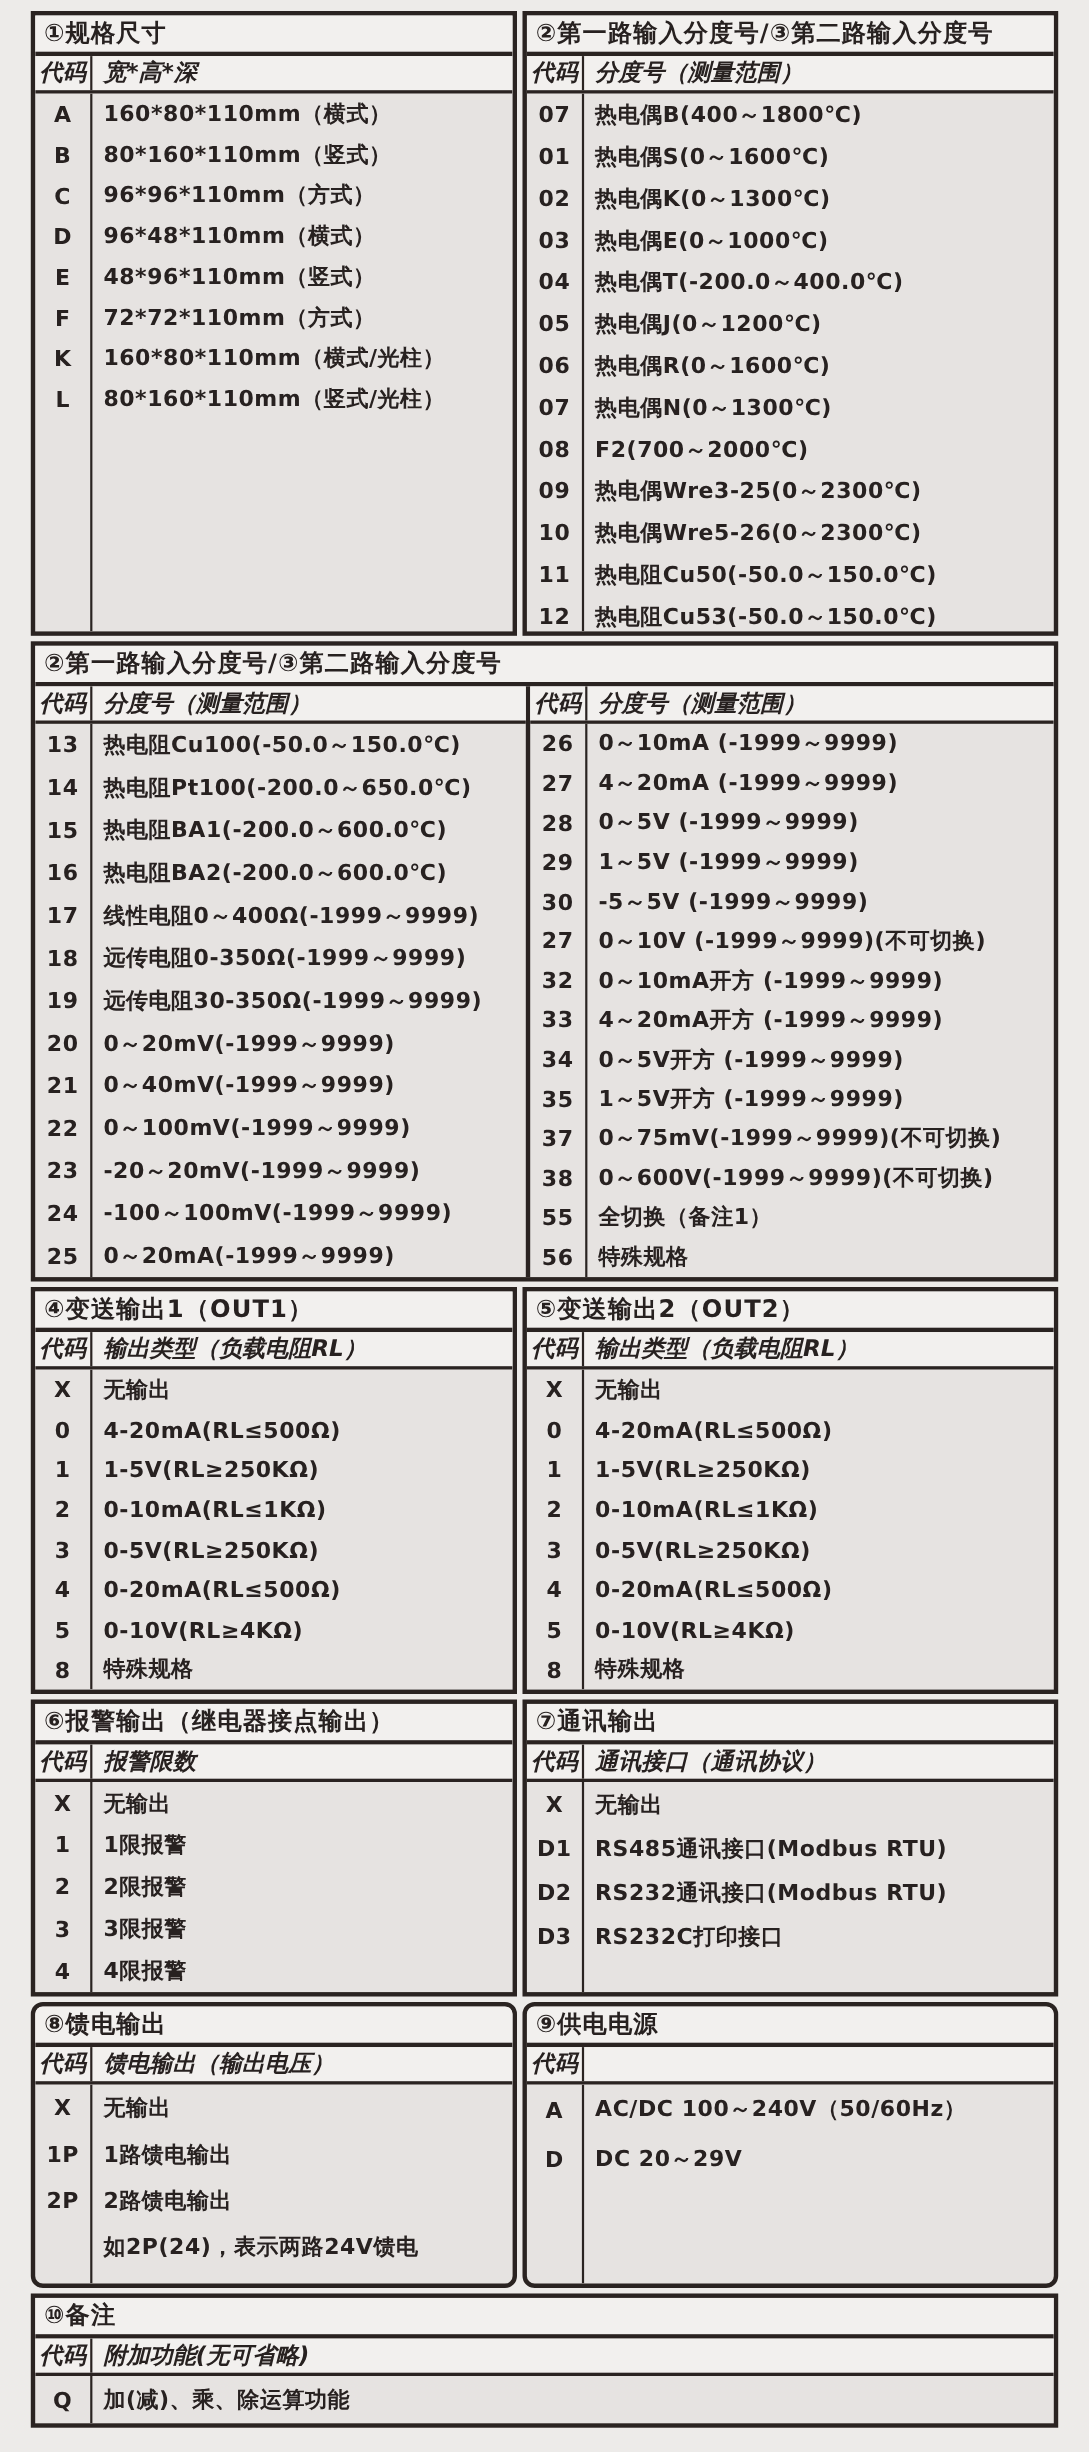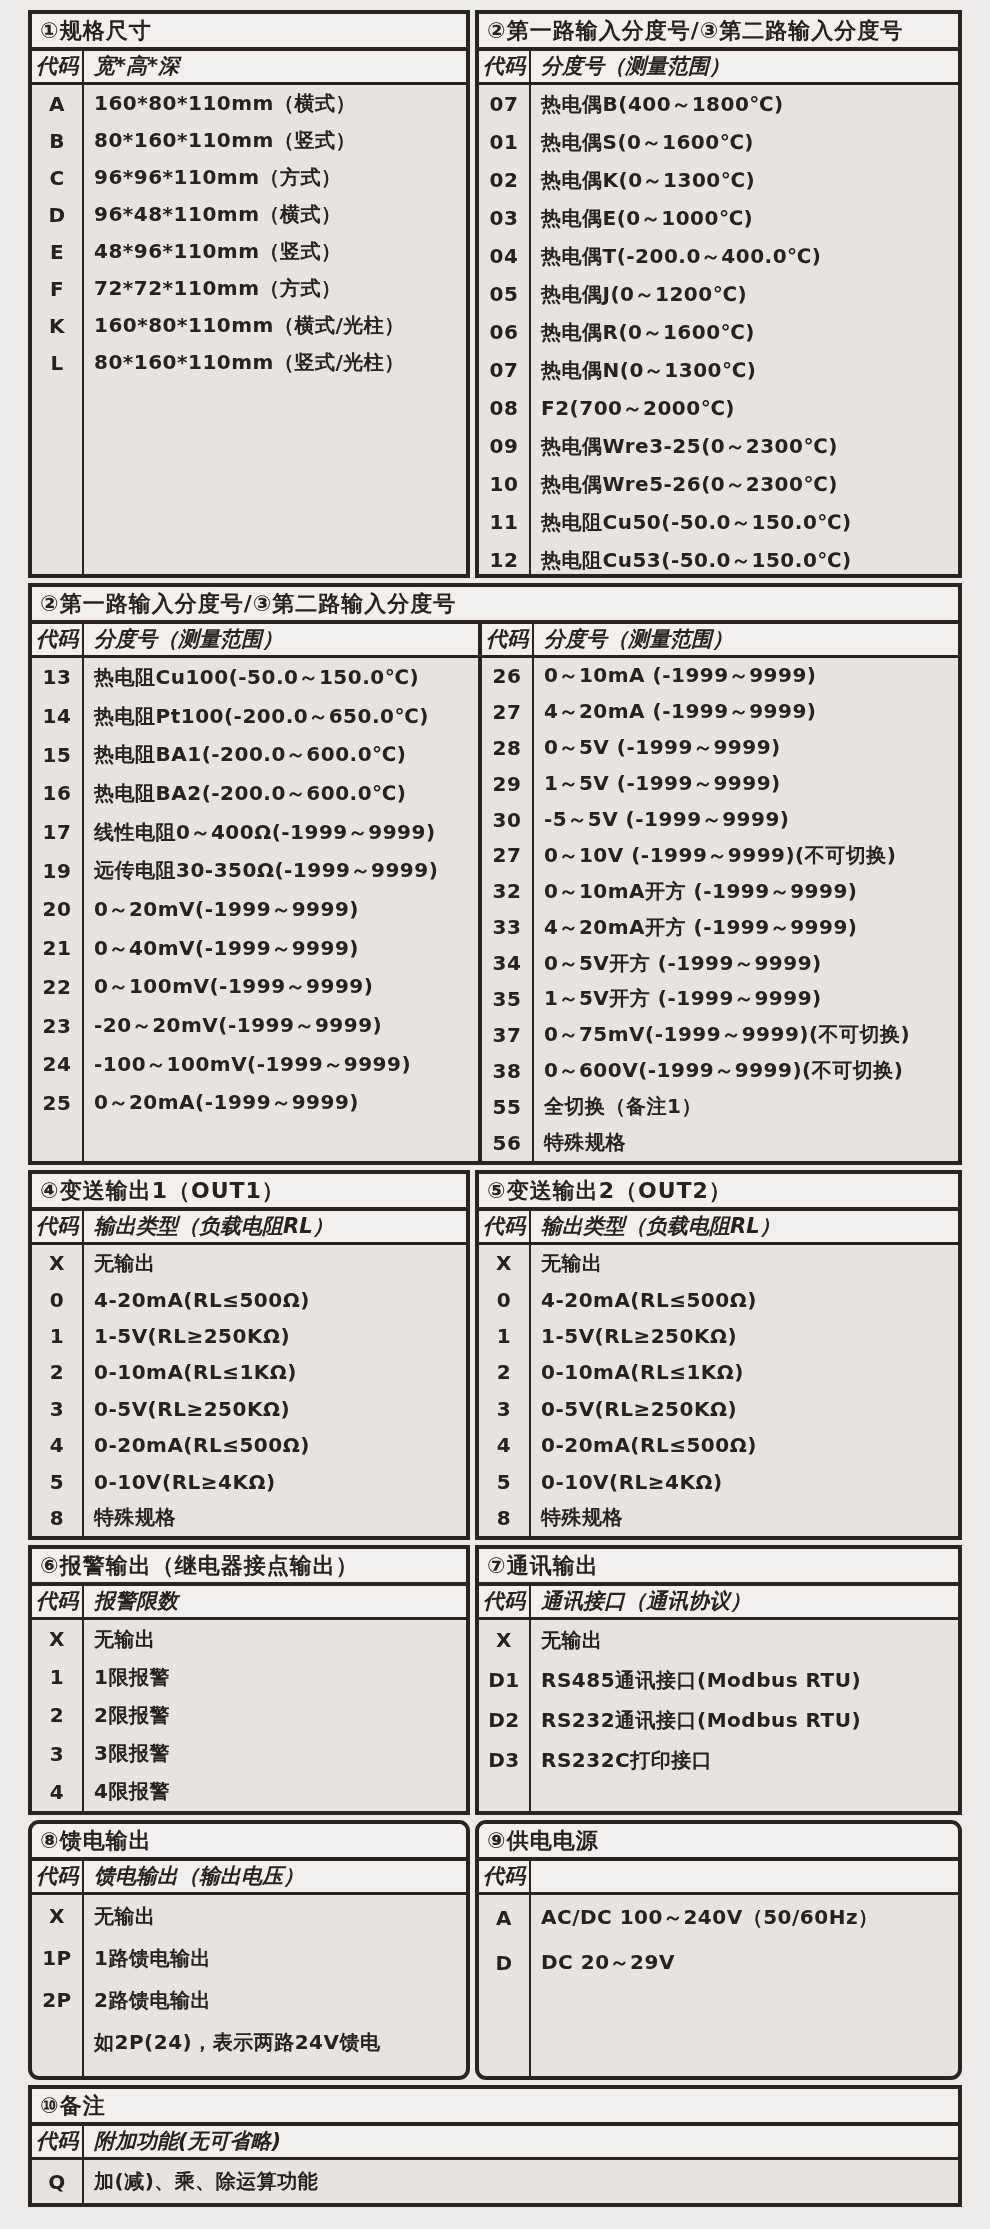--- a/index.html
+++ b/index.html
@@ -198,20 +198,24 @@
               </div>
               <div class="trow">
                 <div class="tcode">16</div>
                 <div class="tdesc">热电阻BA2(-200.0～600.0℃)</div>
               </div>
               <div class="trow">
                 <div class="tcode">17</div>
                 <div class="tdesc">线性电阻0～400Ω(-1999～9999)</div>
               </div>
               <div class="trow">
+                <div class="tcode">18</div>
+                <div class="tdesc">远传电阻0-350Ω(-1999～9999)</div>
+              </div>
+              <div class="trow">
                 <div class="tcode">19</div>
                 <div class="tdesc">远传电阻30-350Ω(-1999～9999)</div>
               </div>
               <div class="trow">
                 <div class="tcode">20</div>
                 <div class="tdesc">0～20mV(-1999～9999)</div>
               </div>
               <div class="trow">
                 <div class="tcode">21</div>
                 <div class="tdesc">0～40mV(-1999～9999)</div>

